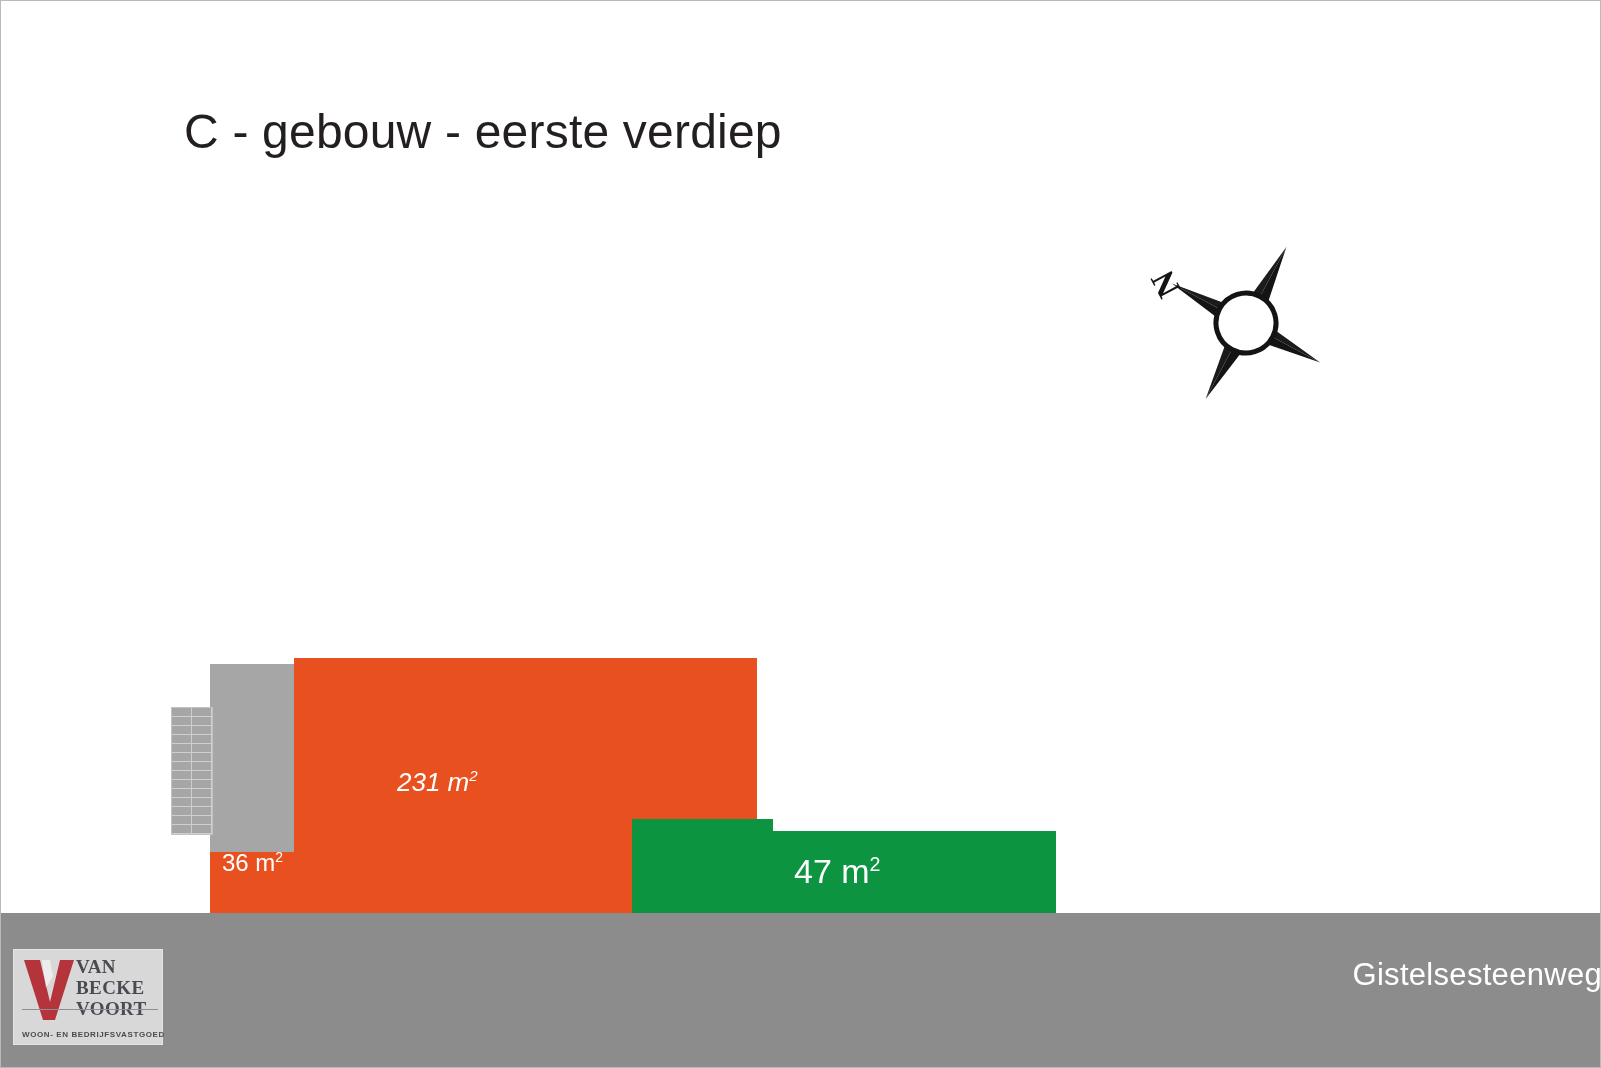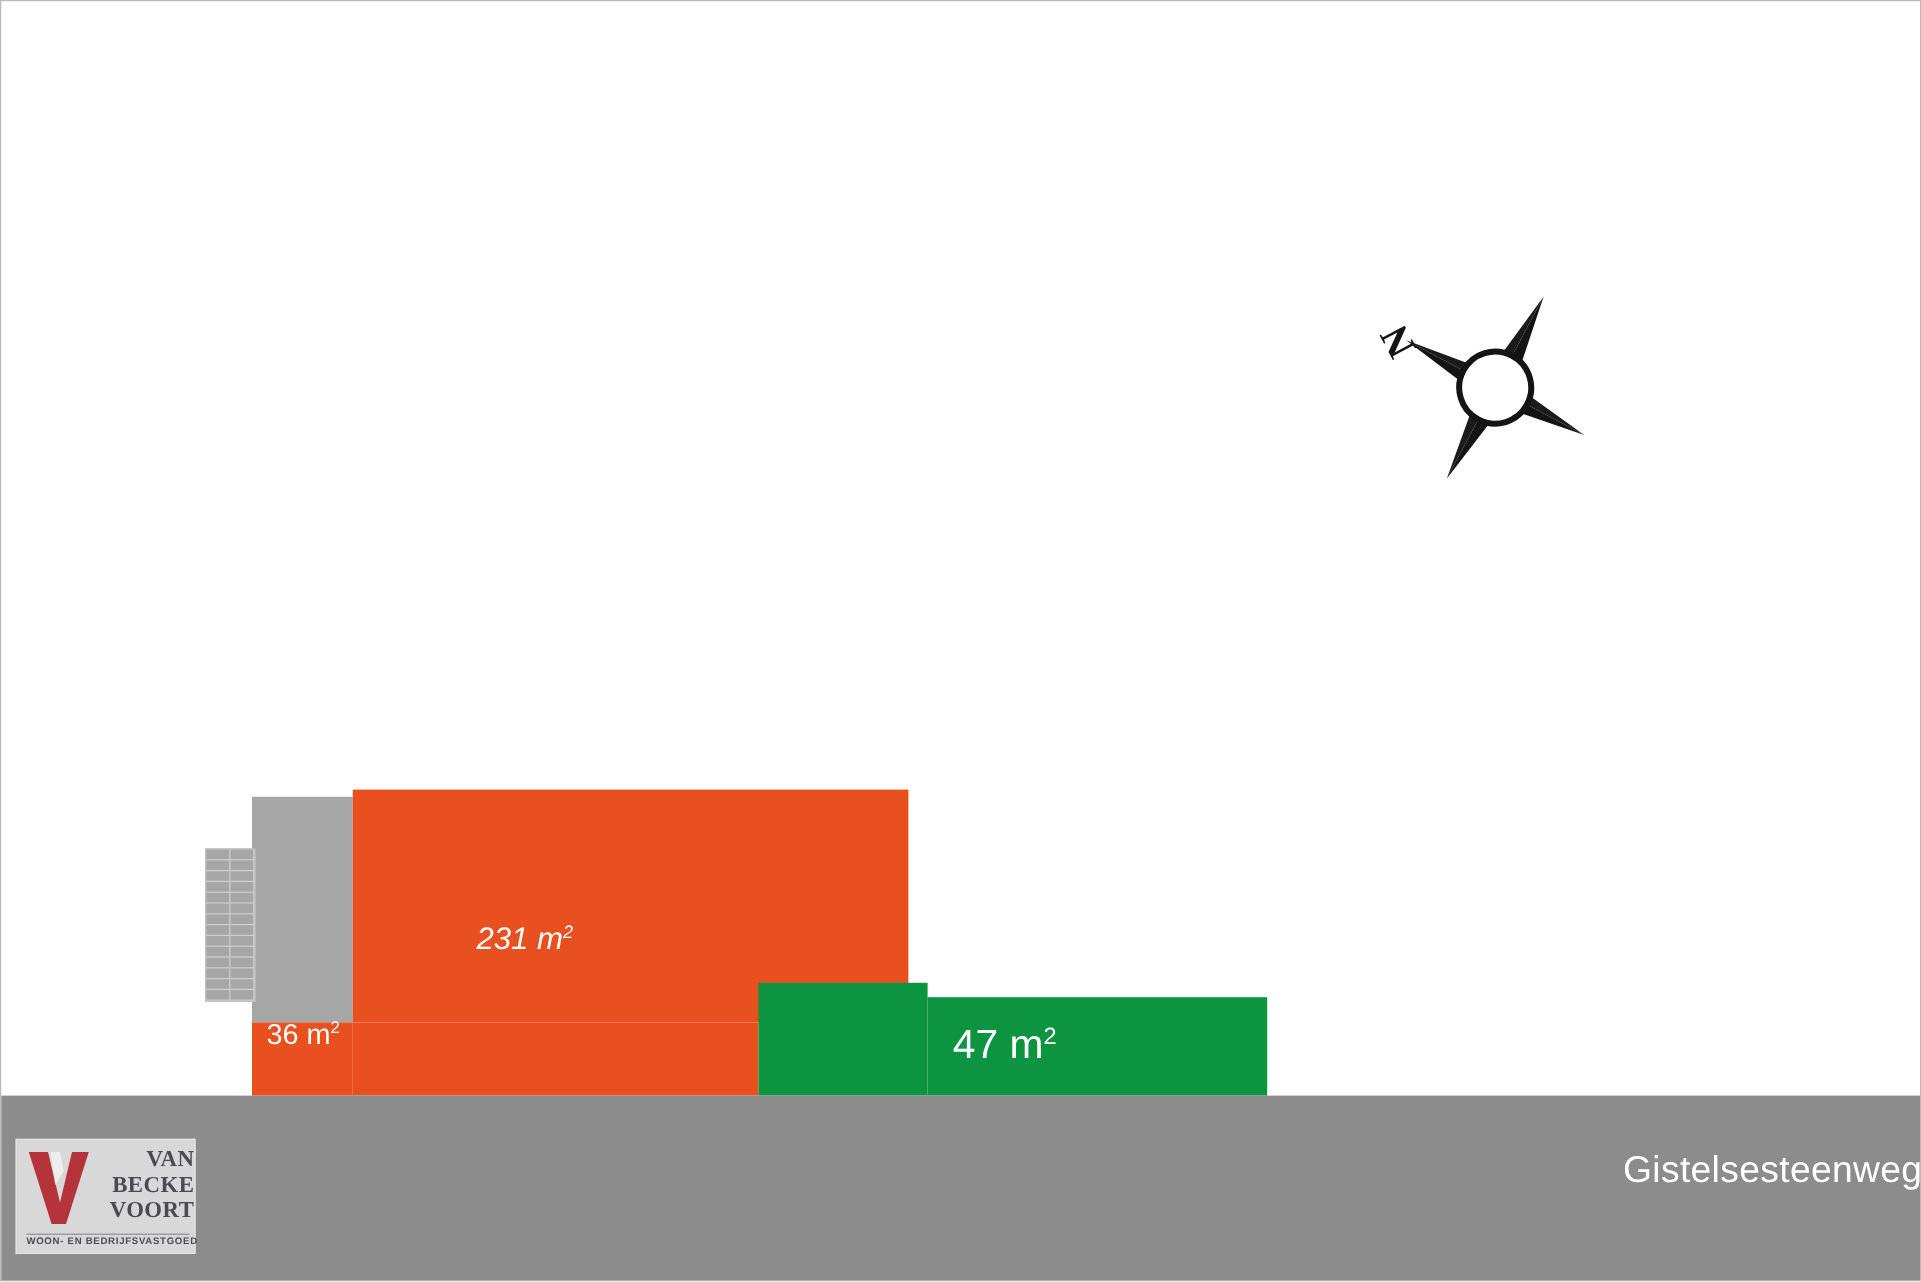--- a/index.html
+++ b/index.html
@@ -188,42 +188,42 @@
     position: absolute;
     left: 62px;
     top: 6px;
     width: 86px;
     color: #4a4a52;
     font-family: "Liberation Serif", serif;
     font-weight: 700;
     font-size: 19px;
     line-height: 21px;
     letter-spacing: 0.4px;
-    text-align: right;
   }
   #logo-tagline {
     position: absolute;
     left: 8px;
     bottom: 5px;
     width: 136px;
     border-top: 1px solid #8e8e96;
-    padding-top: 1px;
+    padding-top: 20px;
     color: #4a4a52;
     font-family: "Liberation Sans", sans-serif;
     font-weight: 700;
     font-size: 8px;
     letter-spacing: 0.6px;
     white-space: nowrap;
   }
 </style>
 </head>
 <body>
 
 <div id="page">
 
+  <div id="plan-title">C - gebouw - eerste verdiep</div>
 
   <div id="compass">
     <svg width="210" height="165" viewBox="0 0 210 165" aria-hidden="true">
       <g transform="translate(105,84) rotate(28)" fill="#141414">
 
         <path d="M0,-86 L13,-9 L0,0 Z"></path>
         <path d="M0,-86 L-11,-9 L0,0 Z" fill="#1b1b1b"></path>
         <path d="M0,86 L13,9 L0,0 Z"></path>
         <path d="M0,86 L-11,9 L0,0 Z" fill="#1b1b1b"></path>
         <path d="M-84,0 L-9,12 L0,0 Z"></path>

